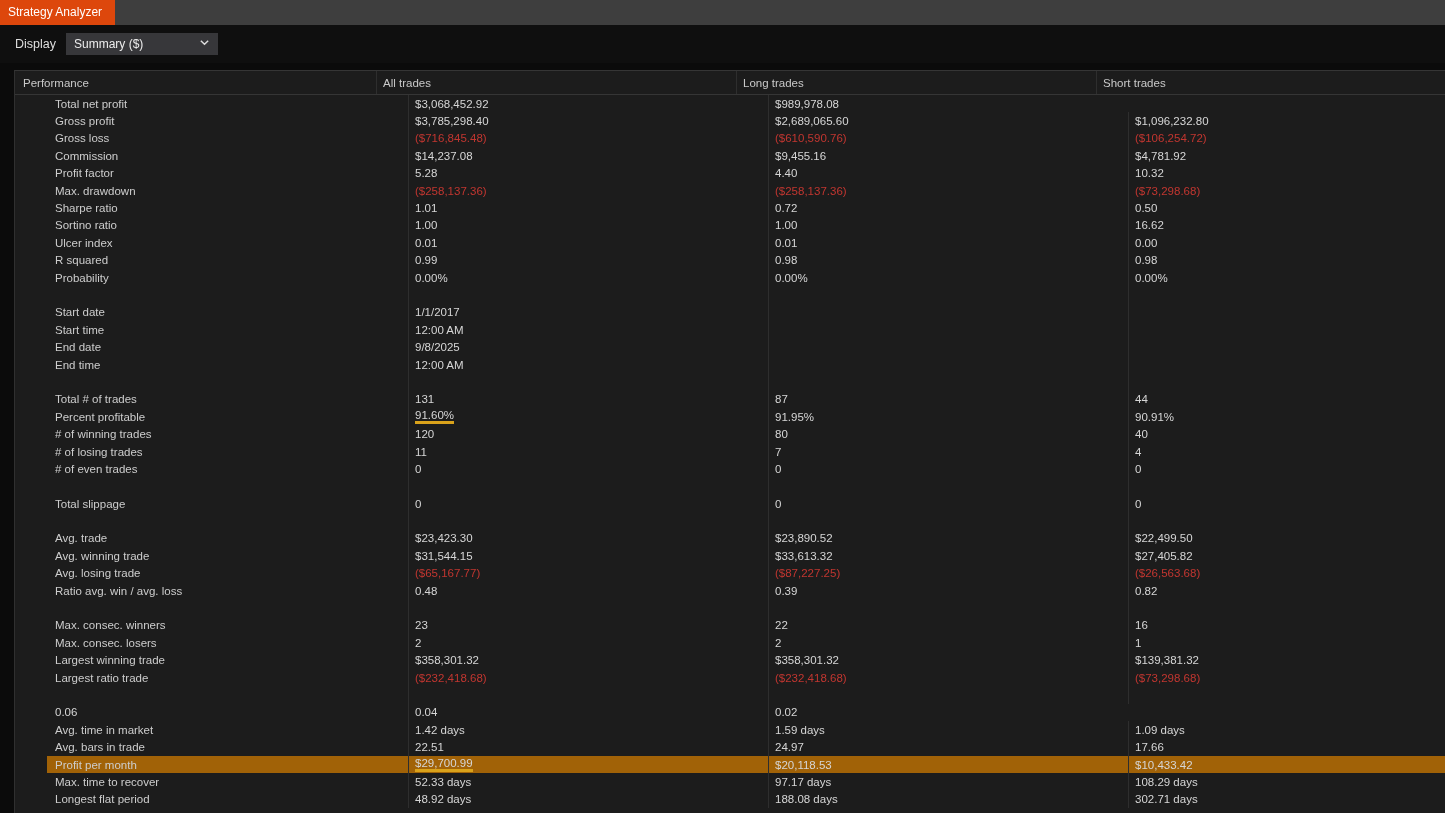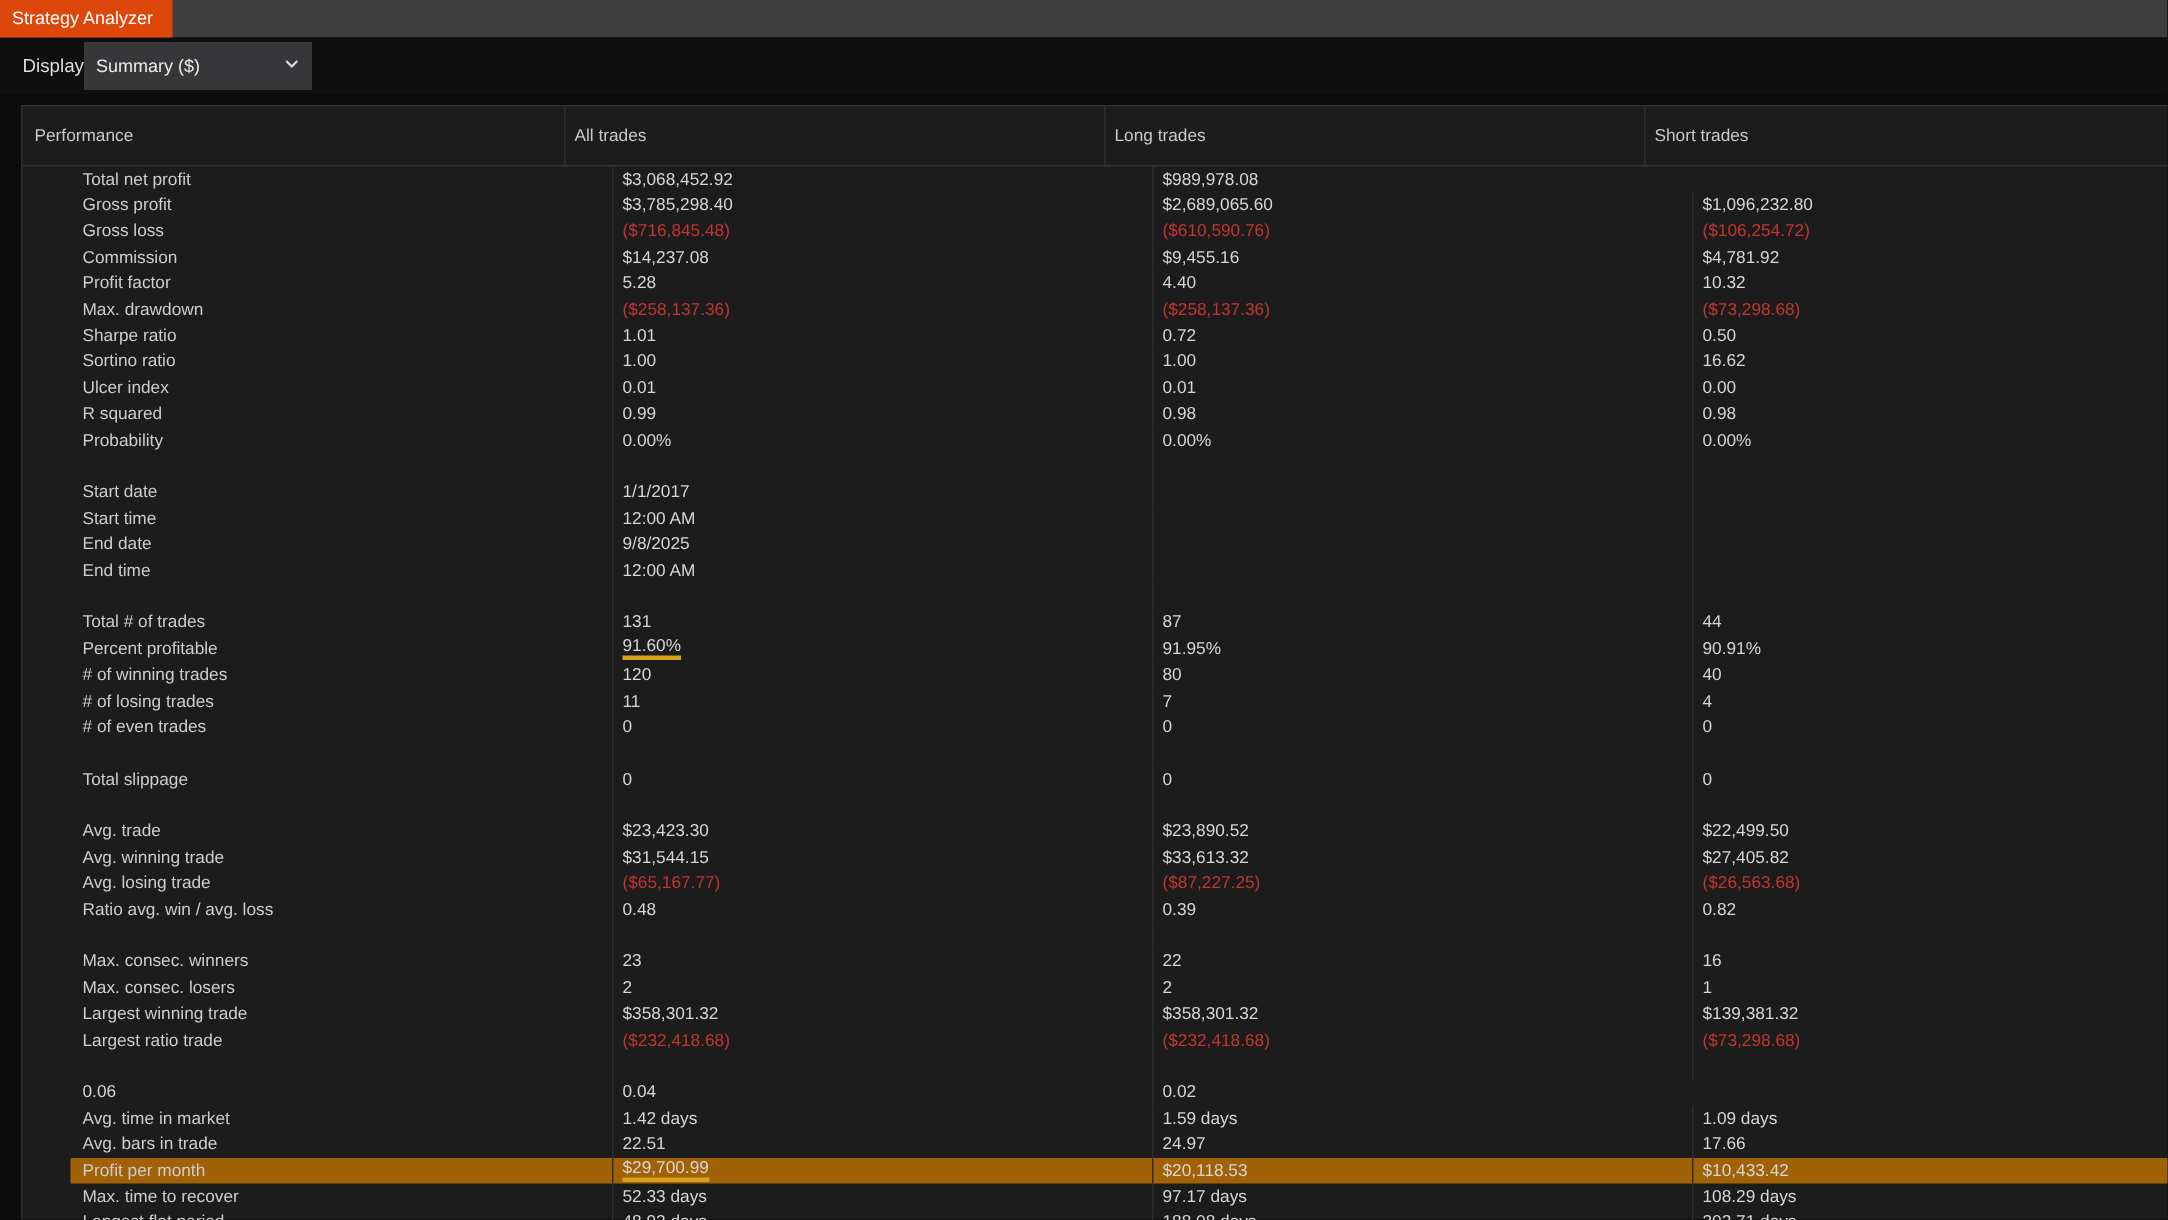--- a/index.html
+++ b/index.html
@@ -6,31 +6,31 @@
   html,body { width:1445px; height:813px; overflow:hidden; background:#0b0b0b;
               font-family:"Liberation Sans","DejaVu Sans",sans-serif; }
 
   
   .tabbar { height:25px; background:#3e3e3e; display:flex; align-items:stretch; }
   .tab { background:#dd470c; color:#ffffff; font-size:12px; line-height:25px;
          padding:0 13px 0 8px; white-space:nowrap; }
 
   
   .toolbar { height:38px; display:flex; align-items:center; padding-left:15px; background:#0f0f0f; }
-  .toolbar .lbl { color:#dedede; font-size:12.5px; }
-  .combo { width:152px; height:32px; background:#37373a; color:#ececec; font-size:12px;
+  .toolbar .lbl { color:#dedede; font-size:12.5px; margin-right:10px; }
+  .combo { width:152px; height:22px; background:#37373a; color:#ececec; font-size:12px;
            display:flex; align-items:center; padding:0 8px; cursor:default; }
   .combo .val { flex:1; }
   .combo svg { width:11px; height:11px; }
 
   
   .grid { position:absolute; left:14px; top:70px; right:0; bottom:0;
           background:#1c1c1c; border-top:1px solid #353535; border-left:1px solid #303030; }
   .trow { display:grid; grid-template-columns:361px 360px 360px 1fr; }
-  .thead { height:40px; border-bottom:1px solid #353535; }
+  .thead { height:24px; border-bottom:1px solid #353535; }
   .thead .tcell { color:#c9c9c9; font-size:11.5px; display:flex; align-items:center; }
   .trow.body { height:17.4px;margin-left:32px; }
   .trow.hl { background:#a16207; }
   .tcell { padding-left:8px; overflow:hidden; white-space:nowrap; font-size:11.5px;
            color:#d6d6d6; display:flex; align-items:center; }
   .tcell + .tcell { border-left:1px solid #2e2e2e; padding-left:6px; }
   .tcell.label { color:#cdcdcd; }
   .neg { color:#c23630; }
   .gold-underline { border-bottom:3px solid #d9a21b; padding-bottom:0px; }
 </style>

